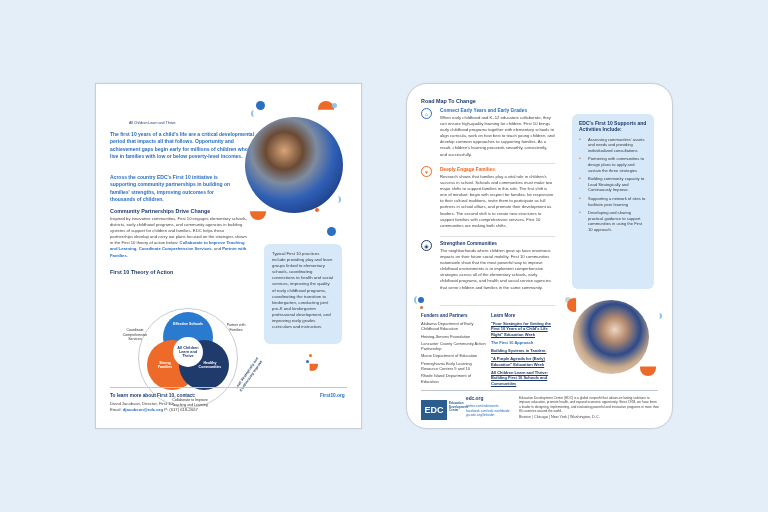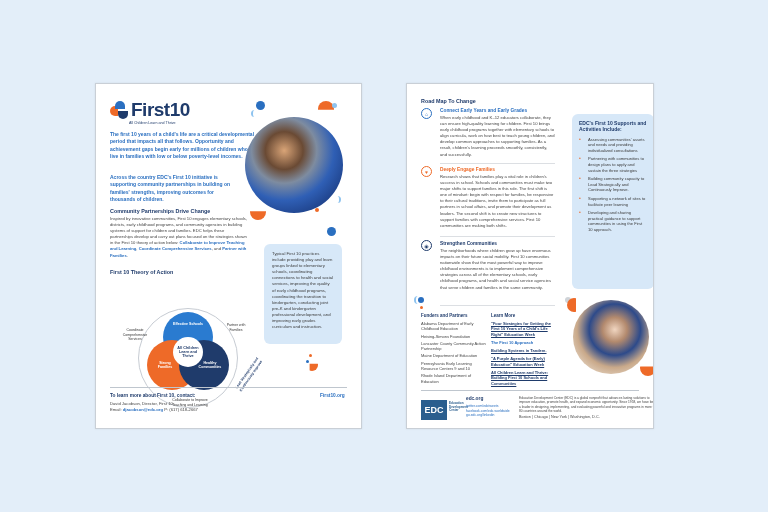--- a/index.html
+++ b/index.html
@@ -10,21 +10,21 @@
     position: relative;
   }
   .page {
     position: absolute;
     background: #ffffff;
     border: 1px solid #c9cfd6;
     box-shadow: 0 0 2px rgba(0,0,0,0.08);
     overflow: hidden;
   }
   #page-left { left: 95px; top: 83px; width: 267px; height: 346px; }
-  #page-right { left: 406px; top: 83px; width: 248px; height: 346px; }
+  #page-right { left: 406px; top: 83px; width: 267px; height: 346px; border-radius: 21px; }
 
   .abs { position: absolute; }
   .navy { color: #1f3b6b; }
   .blue { color: #2a6fc0; }
   .orange { color: #ee6a28; }
 
   
   .logo { left: 14px; top: 14px; height: 24px; display: flex; align-items: center; }
   .logo-mark { width: 18px; height: 18px; position: relative; margin-right: 3px; }
   .logo-mark .a { position:absolute; left:0; top:5px; width:8px; height:10px; border-radius:8px 0 0 8px; background:#ee6a28; }
@@ -74,28 +74,20 @@
   .fund-item { font-size: 4px; line-height: 5.3px; color: #444; margin-bottom: 2px; }
   .learn-item { font-size: 4px; line-height: 5.3px; color: #1f3b6b; font-weight: bold; margin-bottom: 3px; text-decoration: underline; }
 
   .edc-logo { position:absolute; left:14px; top:316px; width:26px; height:20px; background:#2b5e8e; color:#fff; font-weight:bold; font-size:9px; display:flex; align-items:center; justify-content:center; }
   .edc-sub { position:absolute; left:42px; top:318px; font-size:3px; line-height:3.7px; color:#2b5e8e; font-weight:bold; }
 </style>
 </head>
 <body>
 
 <div id="page-left" class="page">
-  <div class="abs logo">
-    <div class="logo-mark">
-      <span class="a"></span>
-        <span class="b"></span>
-        <span class="c"></span>
-    </div>
-    <span class="logo-text">First10</span>
-  </div>
   <div class="abs logo-tag">All Children Learn and Thrive</div>
 
   <p class="abs lead" style="left:14px; top:47px; width:145px;">The first 10 years of a child's life are a critical developmental period that impacts all that follows. Opportunity and achievement gaps begin early for millions of children who live in families with low or below poverty-level incomes.</p>
   <p class="abs lead" style="left:14px; top:90px; width:125px;">Across the country EDC's First 10 initiative is supporting community partnerships in building on families' strengths, improving outcomes for thousands of children.</p>
 
   <div class="abs h3" style="left:14px; top:124px;">Community Partnerships Drive Change</div>
   <p class="abs body" style="left:14px; top:132px; width:138px;">
     <span>Inspired by innovative communities, First 10 engages elementary schools, districts, early childhood programs, and community agencies in building systems of support for children and families. EDC helps these partnerships develop and carry out plans focused on the strategies shown in the First 10 theory of action below:</span>
     <span class="link">Collaborate to Improve Teaching and Learning</span>,
     <span class="link">Coordinate Comprehensive Services</span>,

